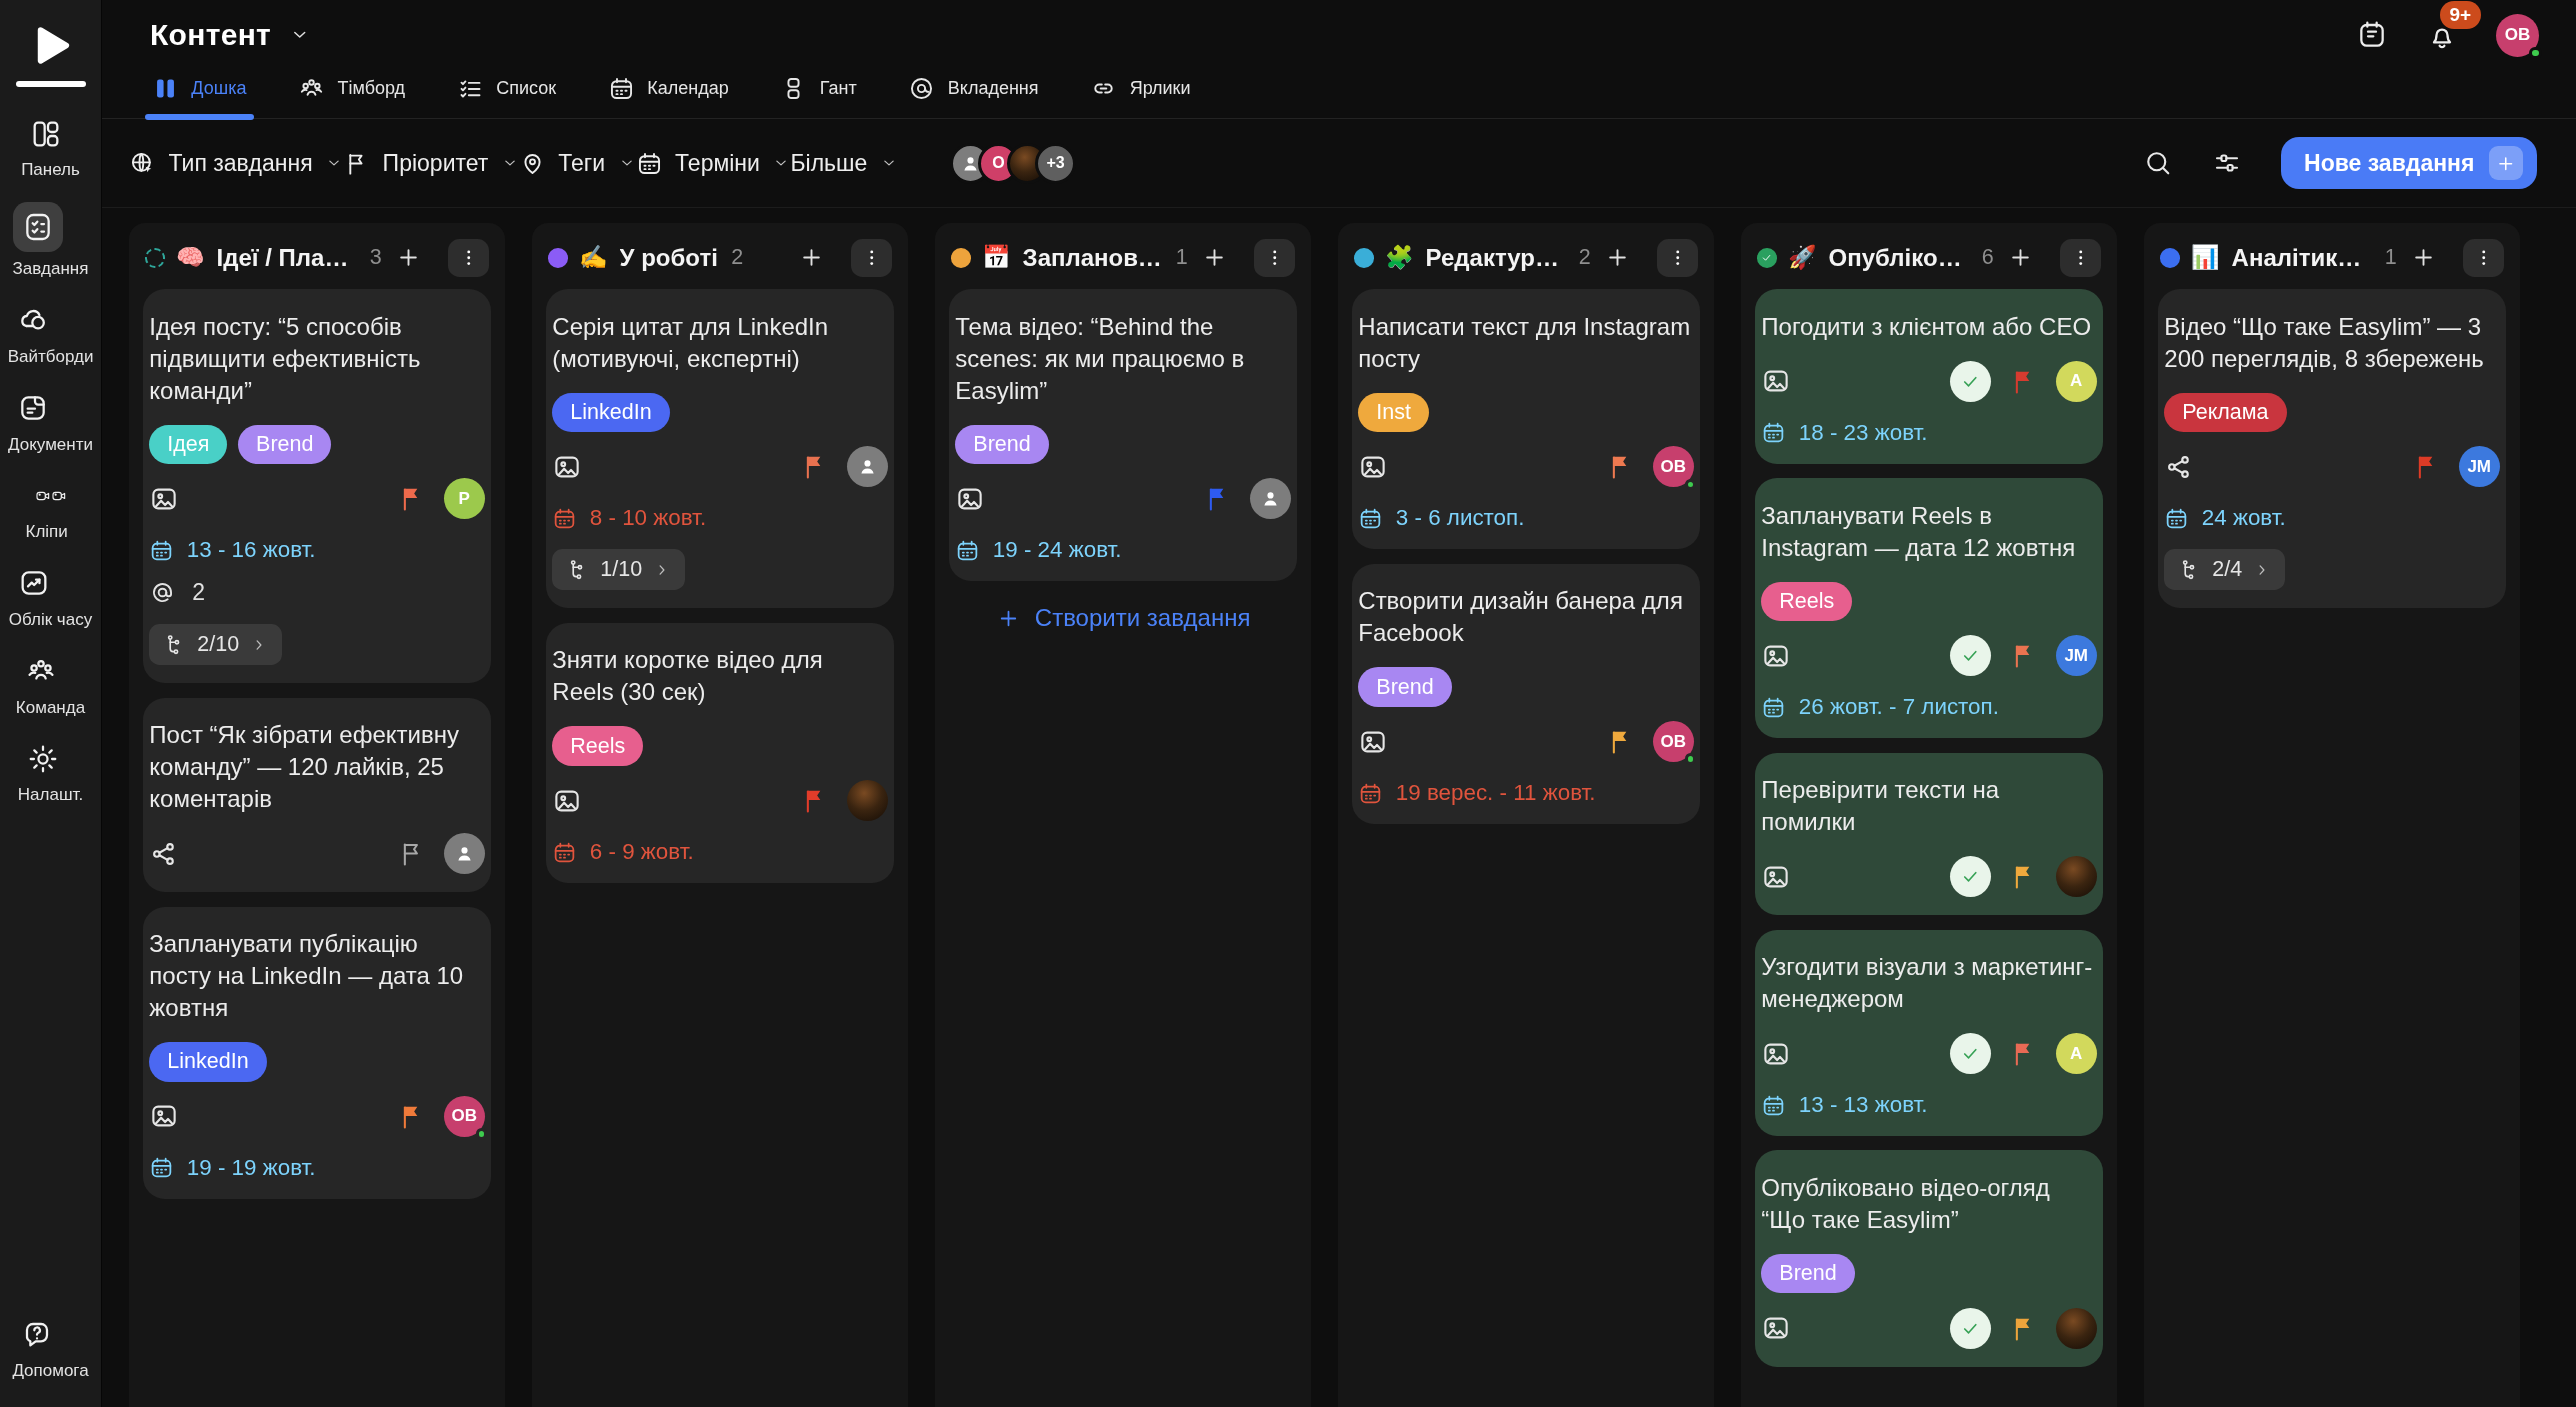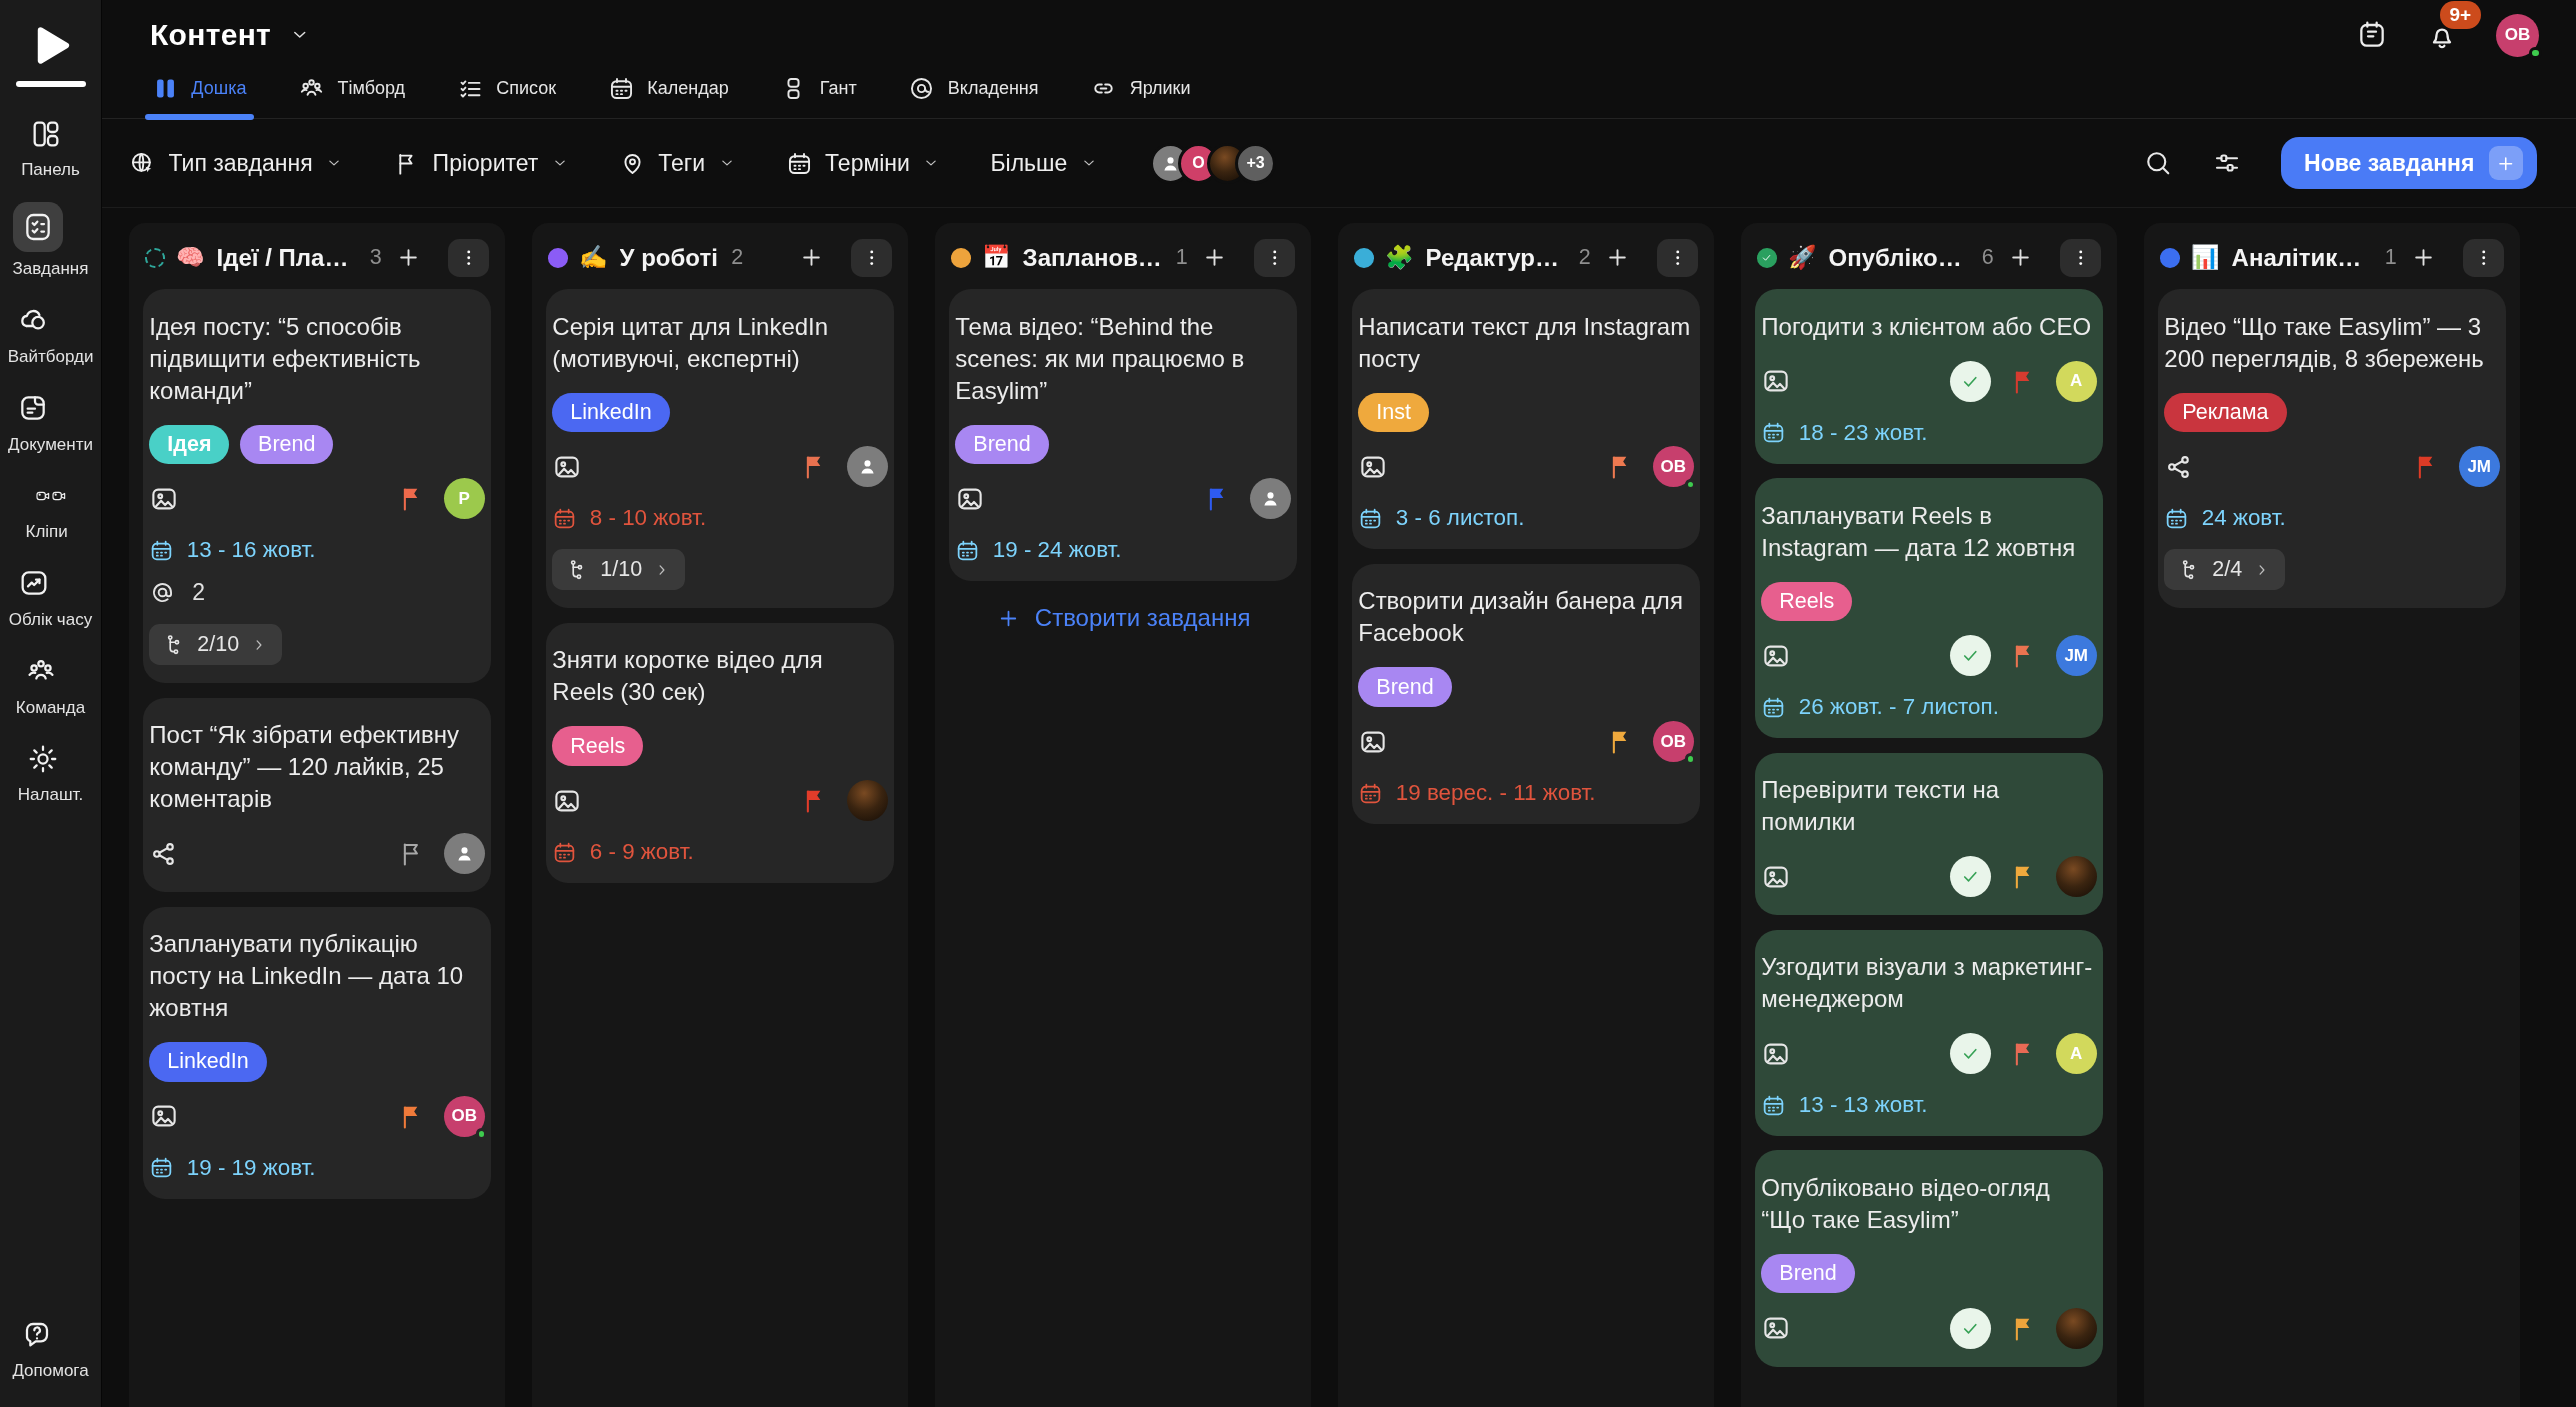--- a/index.html
+++ b/index.html
@@ -346,21 +346,21 @@
             <svg viewBox="0 0 24 24" fill="none" stroke="currentColor" stroke-width="1.7" stroke-linecap="round" stroke-linejoin="round">
               <path d="M9.5 12h5"></path>
               <path d="M10.5 8.5H8.2a3.5 3.5 0 0 0 0 7h2.3M13.5 8.5h2.3a3.5 3.5 0 0 1 0 7h-2.3"></path>
             </svg>
           </span>
           <span>Ярлики</span>
         </div>
       </div>
 
     <div class="filterbar">
-      <div id="filters-host" style="display:flex;gap:50px;align-items:flex-end">
+      <div id="filters-host" style="display:flex;align-items:flex-end">
           <div class="filter">
             <span class="ic">
               <svg viewBox="0 0 24 24" fill="none" stroke="currentColor" stroke-width="1.7" stroke-linecap="round" stroke-linejoin="round">
                 <circle cx="11" cy="11" r="7.5"></circle>
                 <path d="M3.5 11h15M11 3.5c2.2 2 2.2 13 0 15M11 3.5c-2.2 2-2.2 13 0 15"></path>
                 <path d="M14.8 14.8l5 1.8-2.3.9-.9 2.3z" fill="currentColor" stroke="none"></path>
               </svg>
             </span>
             <span>Тип завдання</span>
             <span class="ic chev">
@@ -482,21 +482,21 @@
                 <svg viewBox="0 0 24 24" fill="none" stroke="currentColor" stroke-width="1.7" stroke-linecap="round" stroke-linejoin="round">
                   <circle cx="12" cy="5.5" r="1.6" fill="currentColor" stroke="none"></circle>
                   <circle cx="12" cy="12" r="1.6" fill="currentColor" stroke="none"></circle>
                   <circle cx="12" cy="18.5" r="1.6" fill="currentColor" stroke="none"></circle>
                 </svg>
               </span>
             </span>
           </div>
           <div class="cards">
             <div class="card"><div class="card-title">Ідея посту: “5 способів підвищити ефективність команди”</div><div class="tag-row">
-                <span class="tag" style="background: rgb(73, 208, 199); font-weight: bold;">Ідея</span>
+                <span class="tag" style="background: rgb(73, 208, 199);">Ідея</span>
                 <span class="tag" style="background: rgb(168, 135, 242);">Brend</span>
               </div><div class="meta-row">
                 <span class="ic left-ic">
                   <svg viewBox="0 0 24 24" fill="none" stroke="currentColor" stroke-width="1.7" stroke-linecap="round" stroke-linejoin="round">
                     <rect x="3.5" y="4.5" width="17" height="15" rx="3.8"></rect>
                     <circle cx="9" cy="9.8" r="1.5"></circle>
                     <path d="M5.5 18l4.2-4.6 3.2 3.4 2.3-2.4 3.3 3.6"></path>
                   </svg>
                 </span>
                 <div class="meta-right">

